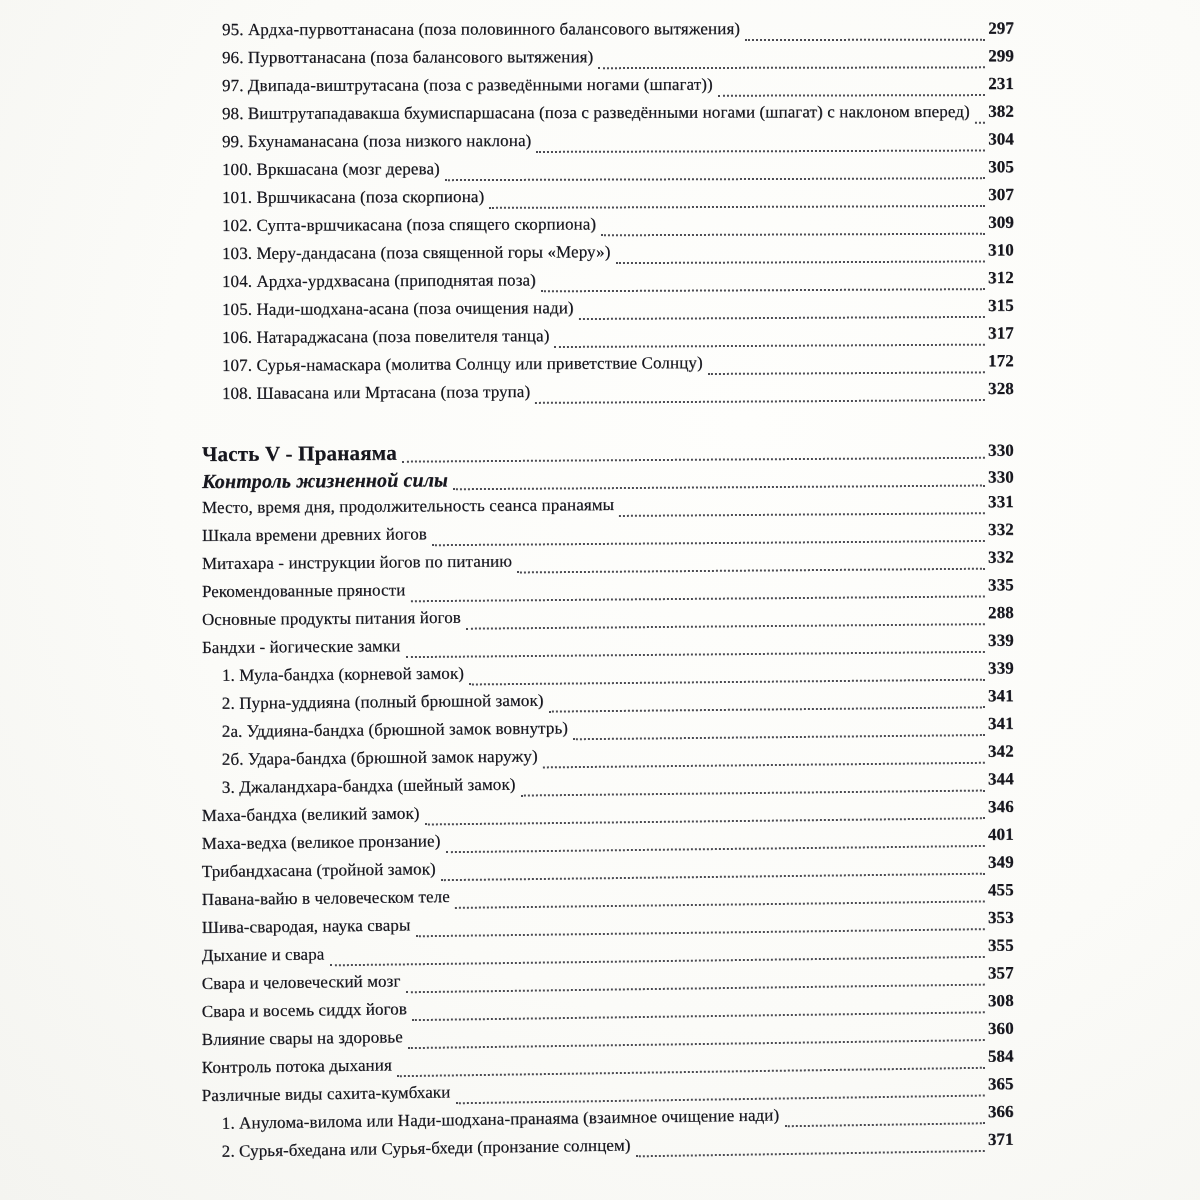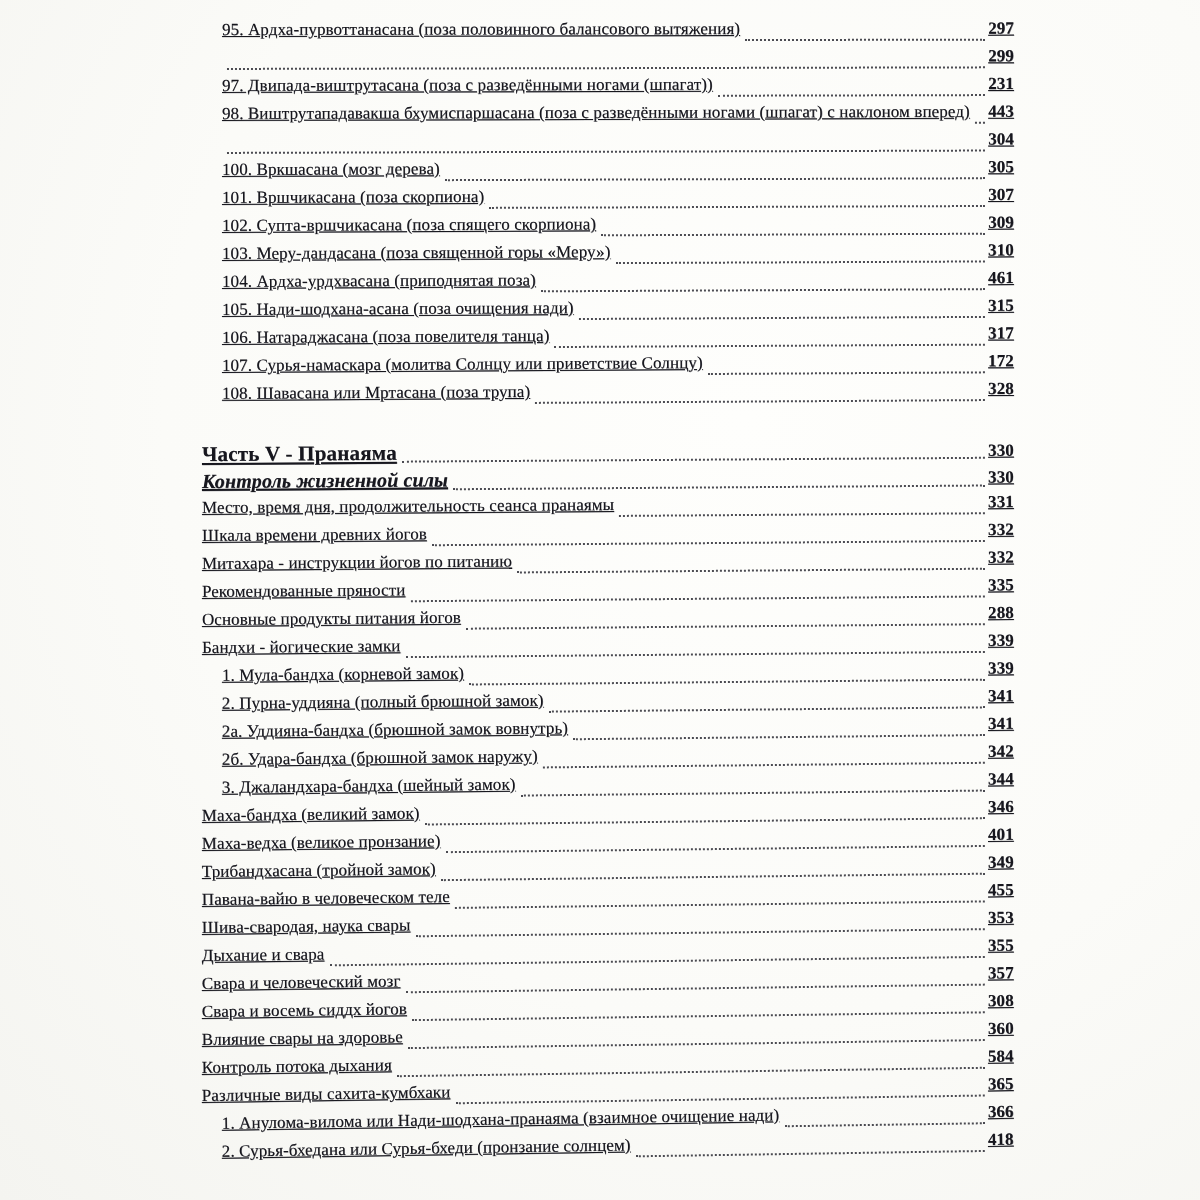--- a/index.html
+++ b/index.html
@@ -17,21 +17,20 @@
     background:
       radial-gradient(ellipse at 62% 35%, #fefefc 0%, #fbfbf8 55%, #f4f4f0 100%);
     font-family: "Liberation Serif", "DejaVu Serif", serif;
     color: #17171e;
   }
   .toc {
     position: absolute;
     left: 202px;
     top: 20px;
     width: 812px;
-    text-decoration: underline;
   }
   .row {
     display: flex;
     align-items: baseline;
     height: 28px;
     box-sizing: border-box;
     font-size: 17px;
     letter-spacing: 0.1px;
     text-shadow: 0.3px 0.3px 0.5px rgba(22,22,32,0.55);
     transform-origin: 0 100%;
@@ -70,34 +69,36 @@
 <body>
 
 <div class="page">
   <div class="toc">
       <div class="row row--indent" style="transform: rotate(-0.1deg);">
         <span class="label">95. Ардха-пурвоттанасана (поза половинного балансового вытяжения)</span>
         <span class="dots"></span>
         <span class="pagenum">297</span>
       </div>
       <div class="row row--indent" style="transform: rotate(-0.12deg);">
+        <span class="label">96. Пурвоттанасана (поза балансового вытяжения)</span>
         <span class="dots"></span>
         <span class="pagenum">299</span>
       </div>
       <div class="row row--indent" style="transform: rotate(-0.14deg);">
         <span class="label">97. Двипада-виштрутасана (поза с разведёнными ногами (шпагат))</span>
         <span class="dots"></span>
         <span class="pagenum">231</span>
       </div>
       <div class="row row--indent" style="transform: rotate(-0.16deg);">
         <span class="label">98. Виштрутападавакша бхумиспаршасана (поза с разведёнными ногами (шпагат) с наклоном вперед)</span>
         <span class="dots"></span>
-        <span class="pagenum">443</span>
+        <span class="pagenum">382</span>
       </div>
       <div class="row row--indent" style="transform: rotate(-0.18deg);">
+        <span class="label">99. Бхунаманасана (поза низкого наклона)</span>
         <span class="dots"></span>
         <span class="pagenum">304</span>
       </div>
       <div class="row row--indent" style="transform: rotate(-0.2deg);">
         <span class="label">100. Вркшасана (мозг дерева)</span>
         <span class="dots"></span>
         <span class="pagenum">305</span>
       </div>
       <div class="row row--indent" style="transform: rotate(-0.22deg);">
         <span class="label">101. Вршчикасана (поза скорпиона)</span>
@@ -110,21 +111,21 @@
         <span class="pagenum">309</span>
       </div>
       <div class="row row--indent" style="transform: rotate(-0.26deg);">
         <span class="label">103. Меру-дандасана (поза священной горы «Меру»)</span>
         <span class="dots"></span>
         <span class="pagenum">310</span>
       </div>
       <div class="row row--indent" style="transform: rotate(-0.28deg);">
         <span class="label">104. Ардха-урдхвасана (приподнятая поза)</span>
         <span class="dots"></span>
-        <span class="pagenum">461</span>
+        <span class="pagenum">312</span>
       </div>
       <div class="row row--indent" style="transform: rotate(-0.3deg);">
         <span class="label">105. Нади-шодхана-асана (поза очищения нади)</span>
         <span class="dots"></span>
         <span class="pagenum">315</span>
       </div>
       <div class="row row--indent" style="transform: rotate(-0.32deg);">
         <span class="label">106. Натараджасана (поза повелителя танца)</span>
         <span class="dots"></span>
         <span class="pagenum">317</span>
@@ -260,16 +261,16 @@
         <span class="pagenum">365</span>
       </div>
       <div class="row row--indent" style="transform: rotate(-0.86deg);">
         <span class="label">1. Анулома-вилома или Нади-шодхана-пранаяма (взаимное очищение нади)</span>
         <span class="dots"></span>
         <span class="pagenum">366</span>
       </div>
       <div class="row row--indent" style="transform: rotate(-0.88deg);">
         <span class="label">2. Сурья-бхедана или Сурья-бхеди (пронзание солнцем)</span>
         <span class="dots"></span>
-        <span class="pagenum">418</span>
+        <span class="pagenum">371</span>
       </div>
     </div>
 </div>
 
 </body></html>

